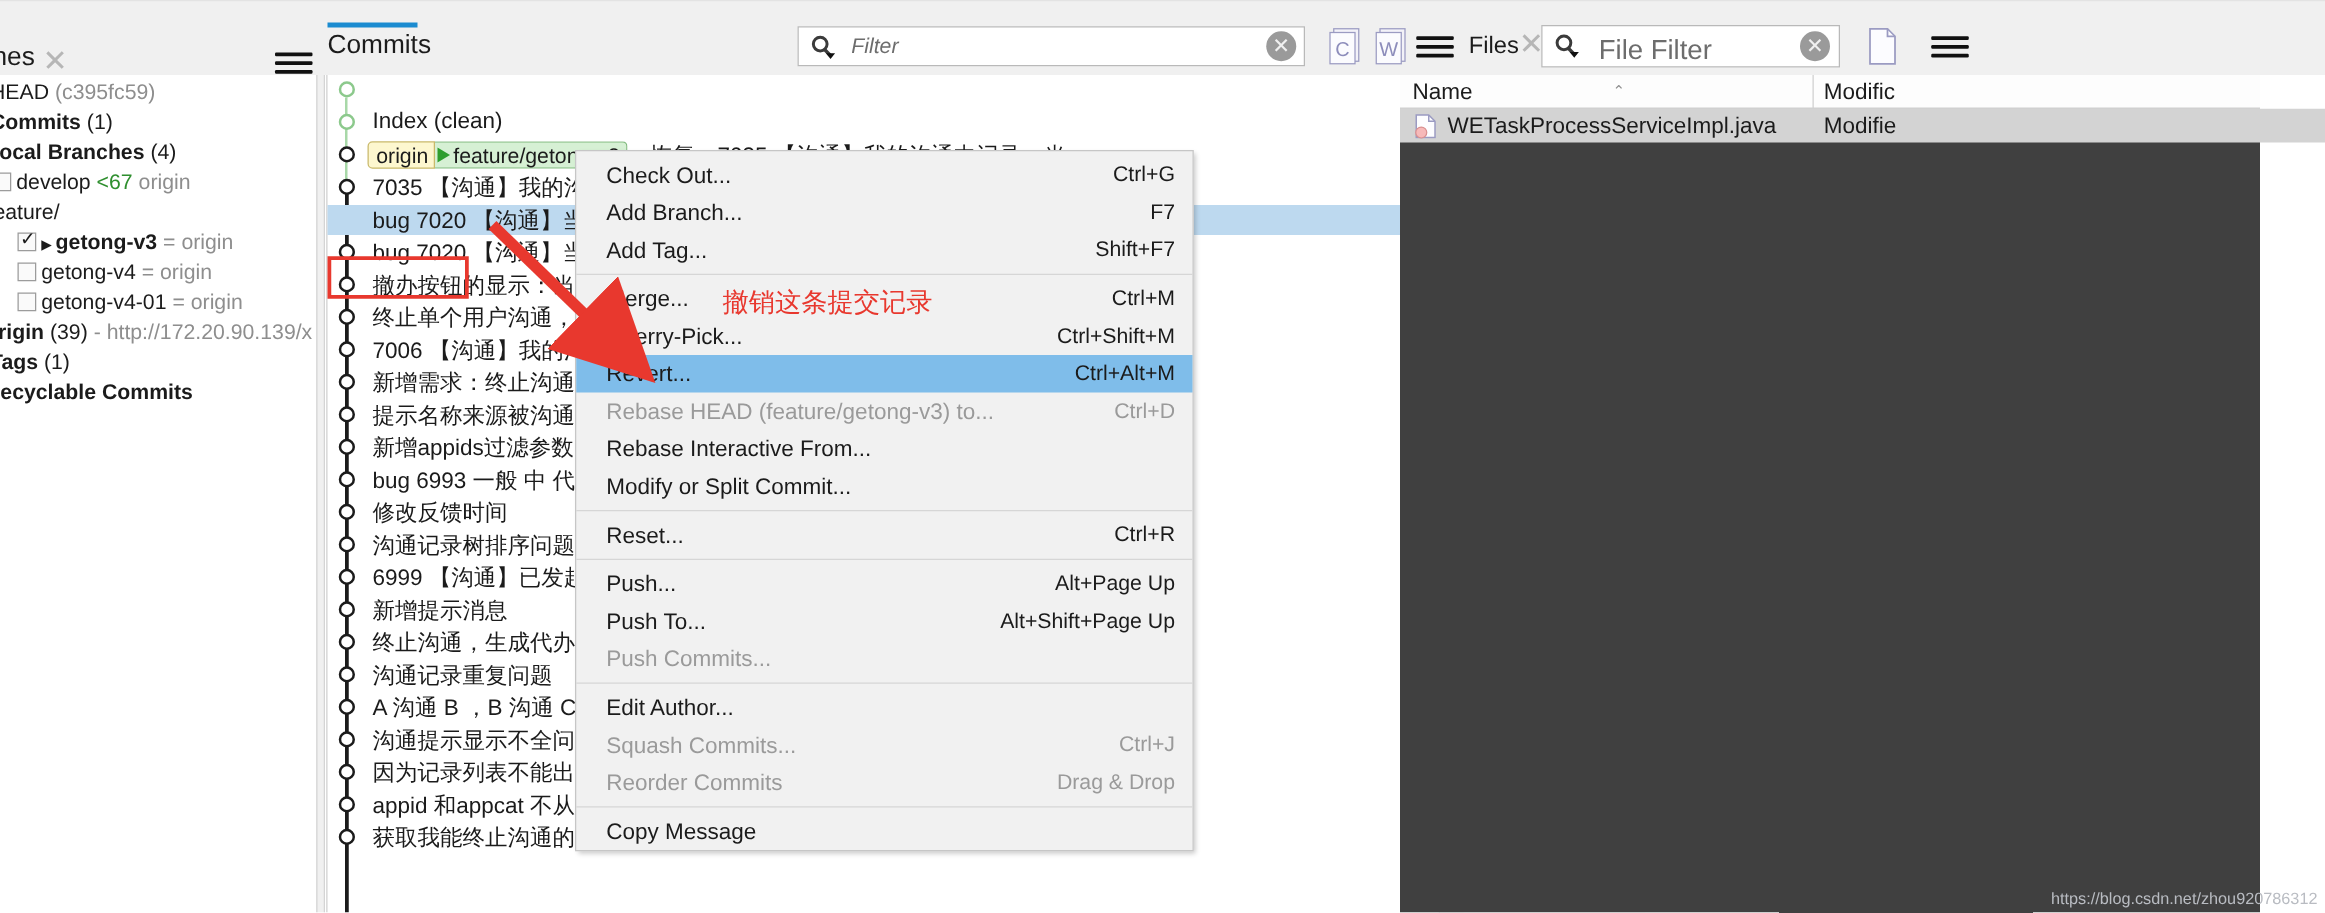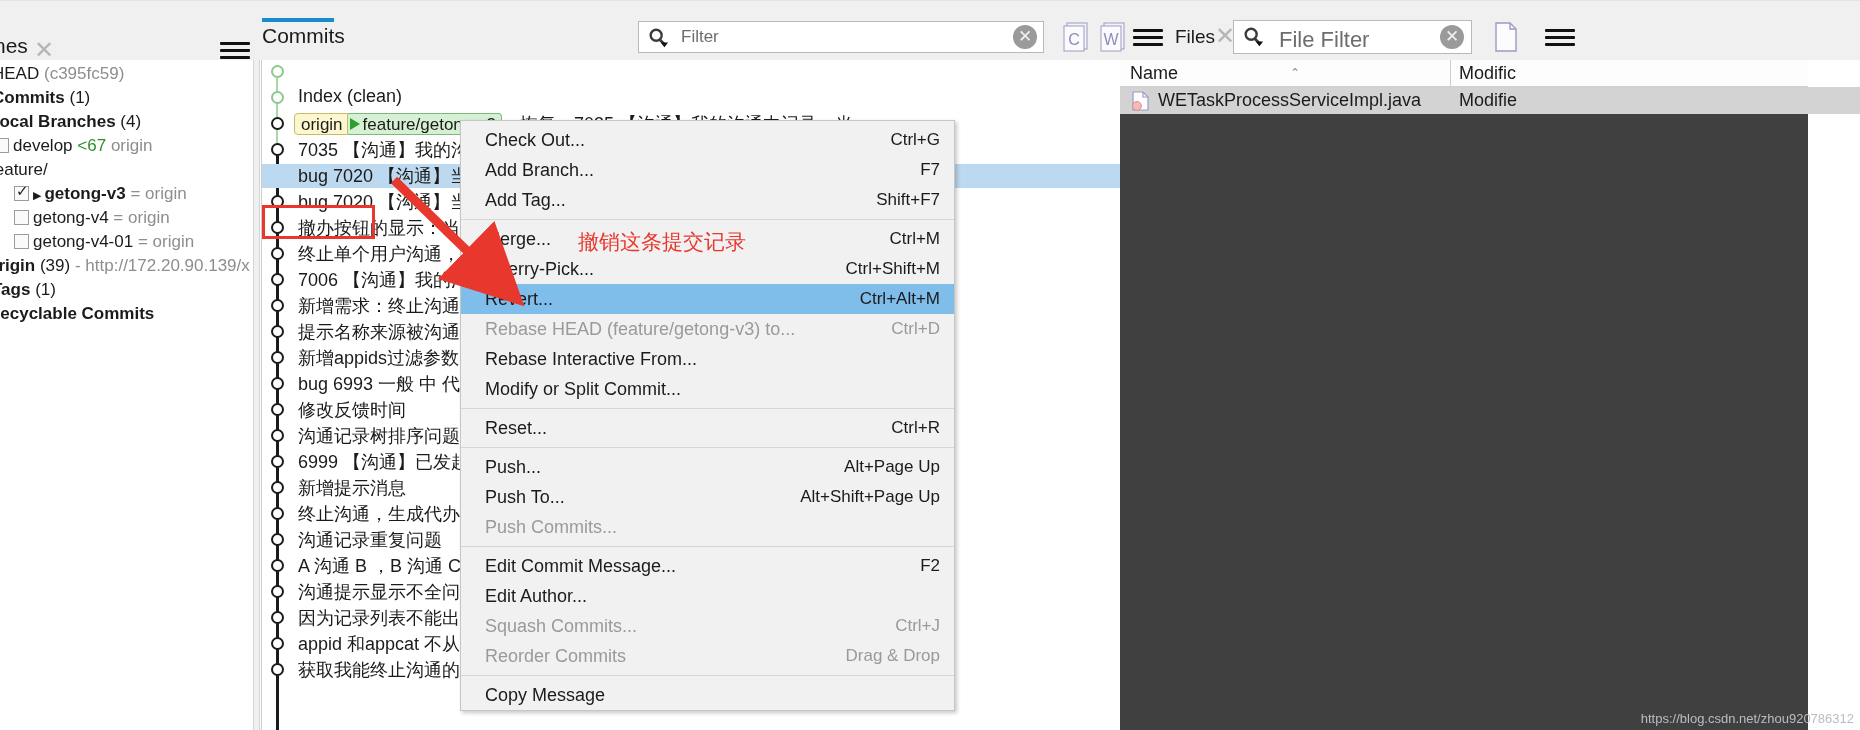--- a/index.html
+++ b/index.html
@@ -53,21 +53,21 @@
 
   
   .filterbox {
     position: absolute; left: 638px; top: 21px; width: 406px; height: 32px;
     background: #ffffff; border: 1px solid #b9b9b9;
   }
   .filter-magnify {
     position: absolute; left: 8px; top: 5px; width: 22px; height: 22px;
   }
   .filter-text {
-    position: absolute; left: 42px; top: 5px; font-size: 17px; color: #6d6d6d;
+    position: absolute; left: 42px; top: 5px; font-size: 17px; color: #6d6d6d; font-style: italic;
   }
   .clear-circle {
     position: absolute; width: 24px; height: 24px; border-radius: 50%;
     background: #9a9a9a; color: #f0f0f0; font-size: 17px; text-align: center;
     line-height: 23px; font-weight: 600; cursor: pointer;
   }
   .fb-clear { right: 6px; top: 3px; }
 
   .docicon {
     position: absolute; width: 26px; height: 30px; cursor: pointer;
@@ -554,21 +554,20 @@
       <div class="mi disabled"><span>Rebase HEAD (feature/getong-v3) to...</span><span class="sc">Ctrl+D</span></div>
       <div class="mi"><span>Rebase Interactive From...</span></div>
       <div class="mi"><span>Modify or Split Commit...</span></div>
       <div class="msep"></div>
       <div class="mi"><span>Reset...</span><span class="sc">Ctrl+R</span></div>
       <div class="msep"></div>
       <div class="mi"><span>Push...</span><span class="sc">Alt+Page Up</span></div>
       <div class="mi"><span>Push To...</span><span class="sc">Alt+Shift+Page Up</span></div>
       <div class="mi disabled"><span>Push Commits...</span></div>
       <div class="msep"></div>
-      <div class="mi"><span>Edit Commit Message...</span><span class="sc">F2</span></div>
       <div class="mi"><span>Edit Author...</span></div>
       <div class="mi disabled"><span>Squash Commits...</span><span class="sc">Ctrl+J</span></div>
       <div class="mi disabled"><span>Reorder Commits</span><span class="sc">Drag &amp; Drop</span></div>
       <div class="msep"></div>
       <div class="mi"><span>Copy Message</span></div>
     </div>
 
   <svg class="arrow">
     <defs>
       <marker id="ah" markerWidth="9" markerHeight="9" refX="4" refY="4.5" orient="auto">

